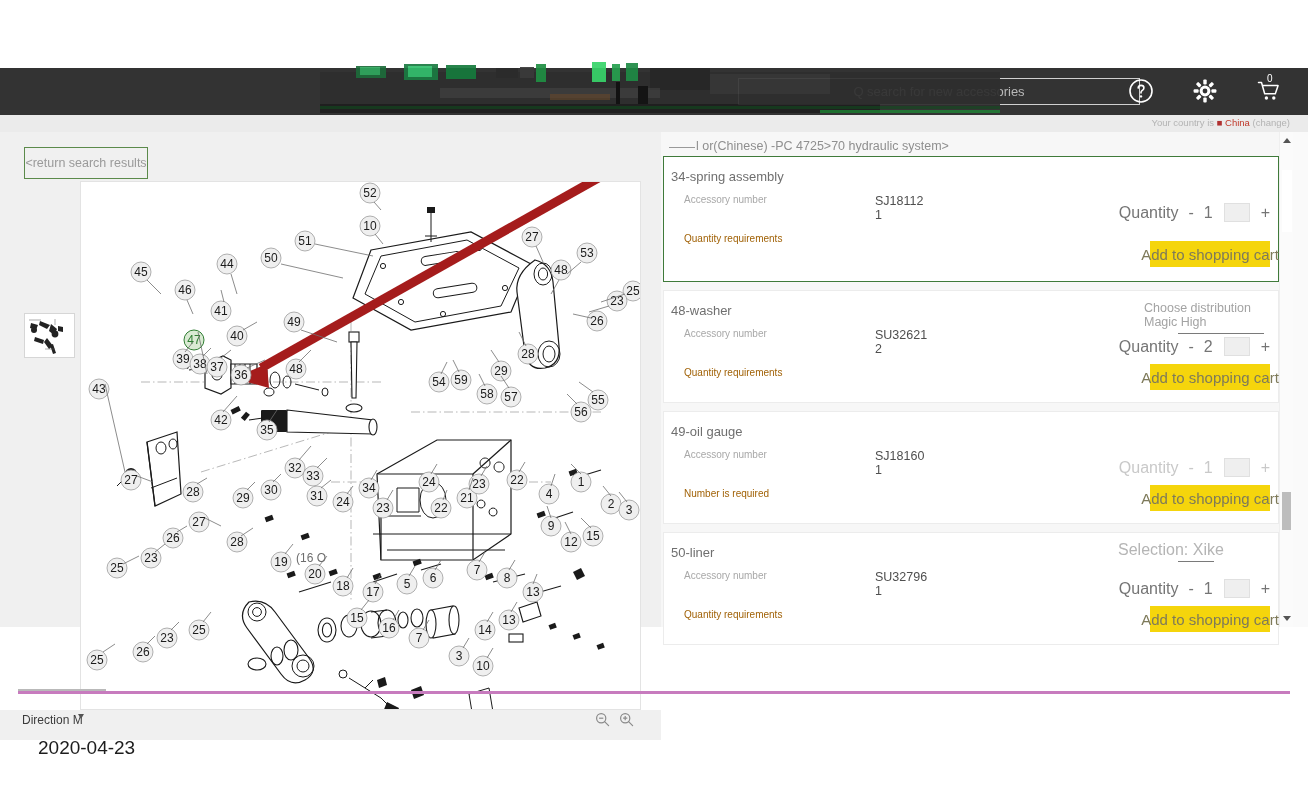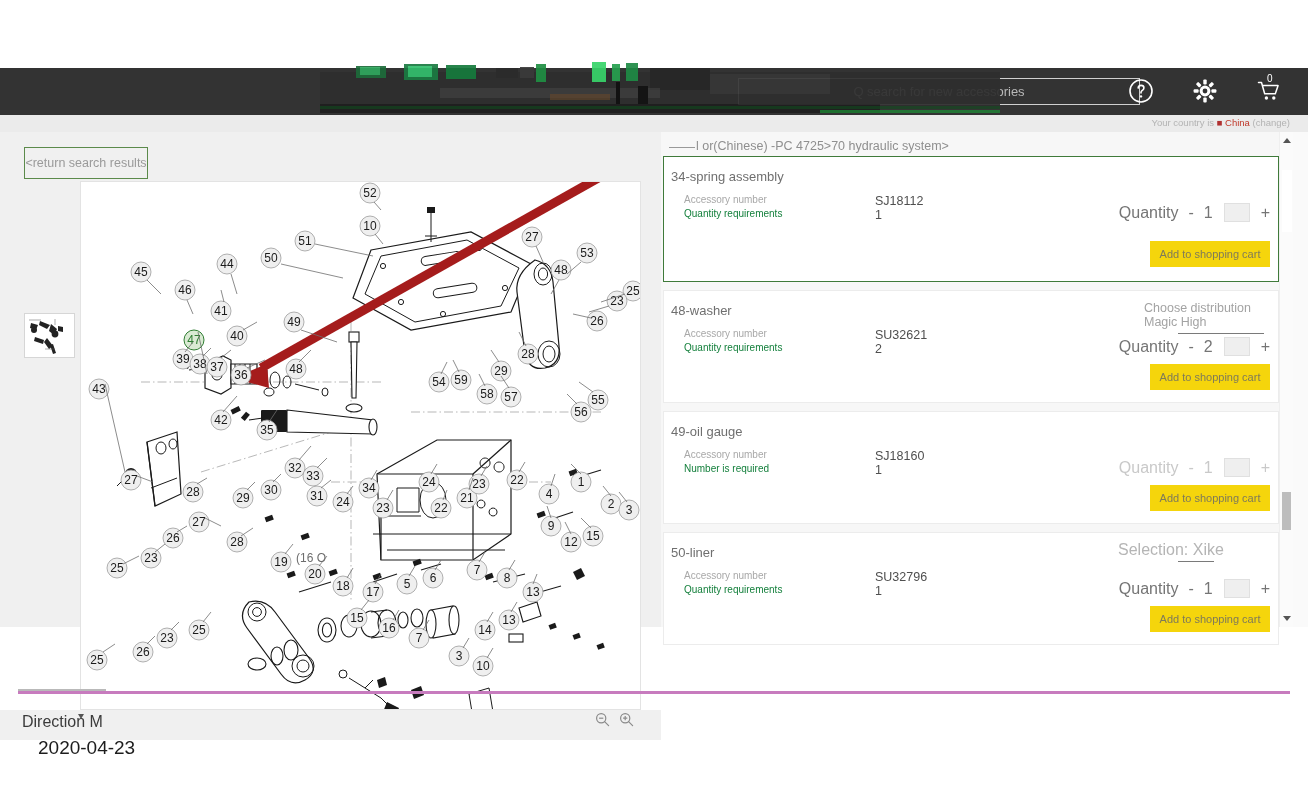--- a/index.html
+++ b/index.html
@@ -87,21 +87,21 @@
   }
   .viewer {
     position: absolute; left: 80px; top: 49px; width: 561px; height: 529px;
     background: #ffffff; border: 1px solid #e3e3e3; overflow: hidden;
   }
   .viewer svg { display:block; }
   .viewer-footer {
     position: absolute; left: 0; top: 578px; width: 661px; height: 30px;
     background:#f0f0f0;
   }
-  .dir-label { position:absolute; left: 22px; top: 581px; font-size:16px; color:#3b3b3b; }
+  .dir-label { position:absolute; left: 22px; top: 581px; font-size:12px; color:#3b3b3b; }
   .dir-caret { position:absolute; left: 78px; top: 582px; width:0;height:0;
     border-left:3px solid transparent;border-right:3px solid transparent;border-top:5px solid #555; }
   .zoom-ctrls { position:absolute; right: 27px; top: 580px; display:flex; gap:9px; }
   .zoom-ctrls span { cursor:pointer; color:#8a8a8a; }
 
   
   .right-pane { position:absolute; left: 661px; top: 0; width: 632px; height: 495px; background:#f7f7f7; }
   .breadcrumb {
     position:absolute; left: 8px; top: 7px; font-size: 12.5px; color:#8f8f8f;
     white-space:nowrap;
@@ -110,21 +110,21 @@
   .cards { position:absolute; left:0; top: 24px; width: 626px; height: 471px; }
 
   .card {
     position: relative; background:#ffffff; margin: 0 8px 8px 2px;
     height: 113px; border: 1px solid #ececec;
   }
   .card.selected { border: 1px solid #3f7a3a; height: 126px; }
   .card-title { position:absolute; left: 7px; top: 12px; font-size: 13px; color:#6f6f6f; }
   .card.selected .card-title { top: 12px; }
   .lbl { position:absolute; left: 20px; font-size: 10px; color:#a8a8a8; }
-  .lbl.dark { color:#15803d; }
+  .lbl.dark { color:#a16207;margin-top:25px; }
   .lbl-acc { top: 37px; }
   .lbl-qty { top: 51px; }
   .val { position:absolute; left: 211px; font-size: 12.5px; color:#4f4f4f; }
   .val-acc { top: 37px; }
   .val-qty { top: 51px; }
 
   .chooser {
     position:absolute; right: 6px; top: 10px; width: 128px;
     font-size: 12.5px; color:#a3a3a3; line-height: 14px; text-align:left;
   }
@@ -136,21 +136,21 @@
     position:absolute; right: 8px; top: 46px;
     display:flex; align-items:center; gap:10px;
     font-size: 16px; color:#757575; white-space:nowrap;
   }
   .qty-row.faded { color:#c9c9c9; }
   .qty-box { display:inline-block; min-width: 26px; height:19px; background:#efefef;
     border:1px solid #e0e0e0; margin: 0 1px; }
   .cart-btn {
     position:absolute; right: 8px; bottom: 12px; width: 120px; height: 26px;
     background: #f5d50c; border: 0; cursor:pointer;
-    font-size: 11px; color:#7e7a5a; font-family:"Liberation Sans", sans-serif;
+    font-size: 15px; color:#7e7a5a; font-family:"Liberation Sans", sans-serif;
     display:flex; align-items:center; justify-content:center; white-space:nowrap;
   }
   .card.selected .cart-btn { bottom: 14px; }
 
   
   .scrollbar { position:absolute; right: 0px; top: 0; width: 14px; height: 495px; background:#fbfbfb; border-left:1px solid #efefef;}
   .sb-arrow { position:absolute; left:3px; width:0;height:0; }
   .sb-up { top:6px; border-left:4px solid transparent;border-right:4px solid transparent;border-bottom:5px solid #555; }
   .sb-down { bottom:6px; border-left:4px solid transparent;border-right:4px solid transparent;border-top:5px solid #555; }
   .sb-thumb { position:absolute; left:2px; top: 360px; width:9px; height:38px; background:#bdbdbd; }

